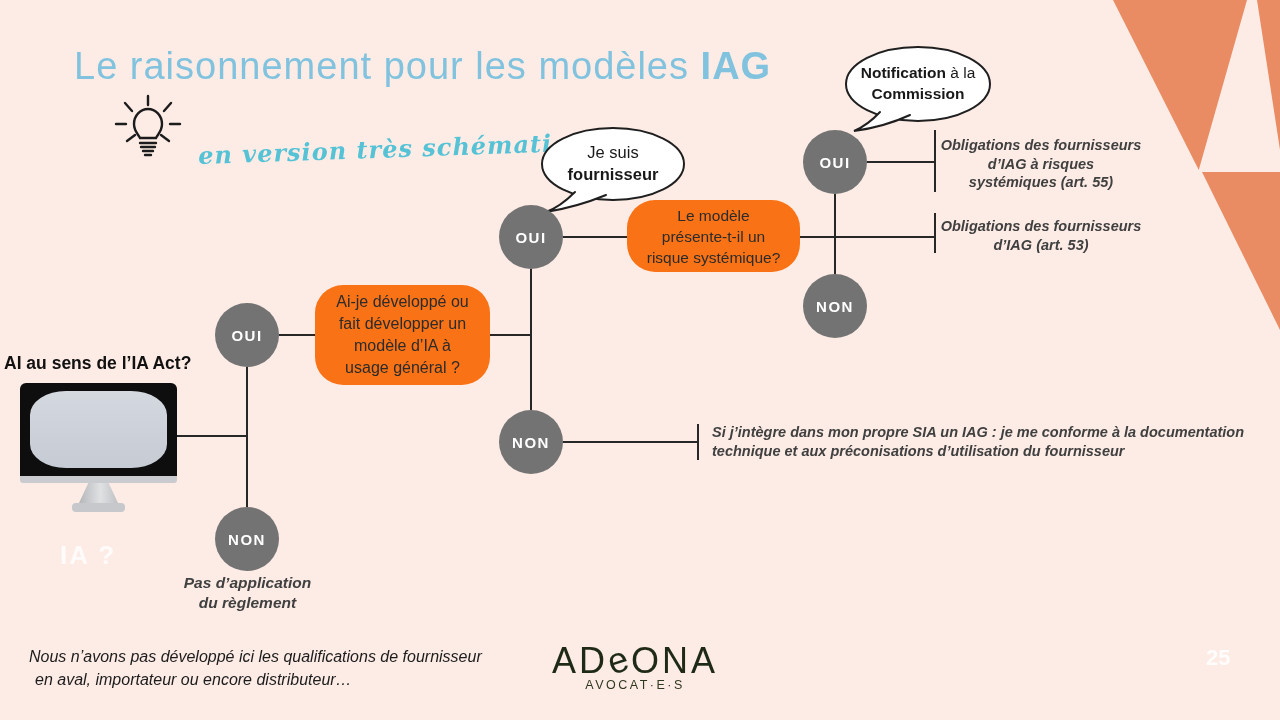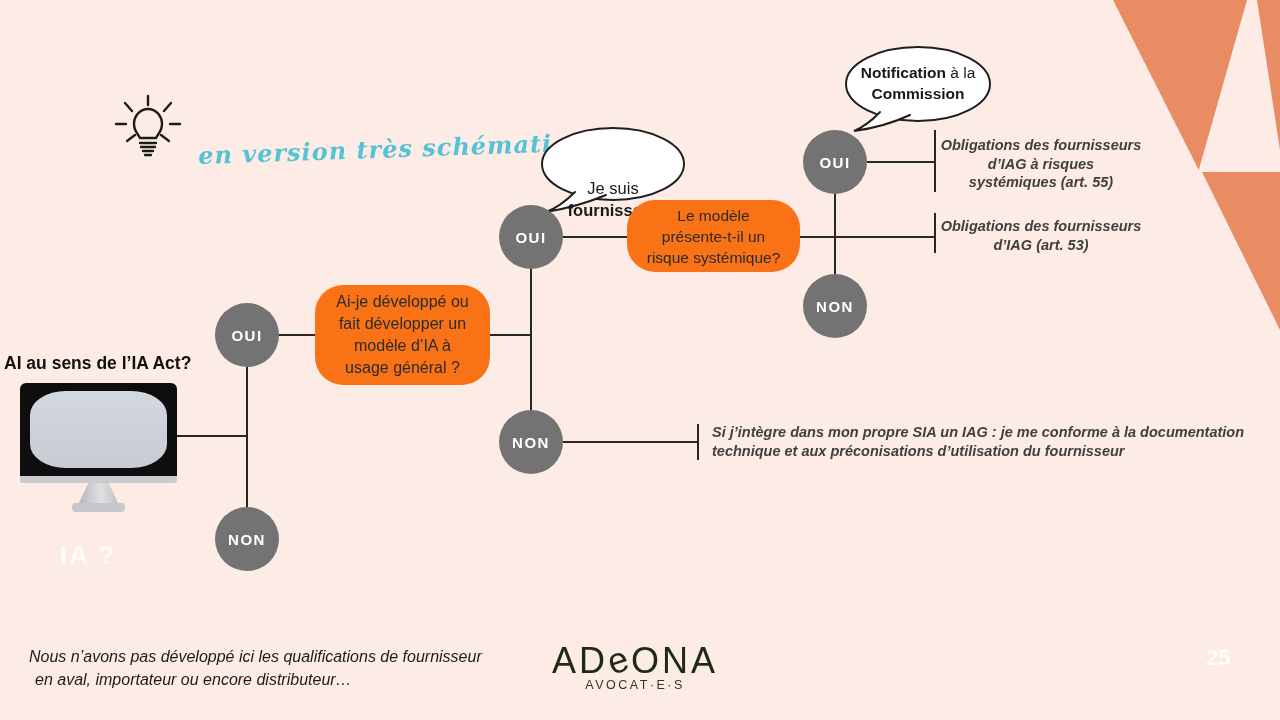--- a/index.html
+++ b/index.html
@@ -42,21 +42,21 @@
   
   .outcome{position:absolute;font-weight:700;color:#404040;font-style:italic;}
   #art55{left:936px;top:136px;width:210px;text-align:center;font-size:14.5px;line-height:18.5px;}
   #art53{left:936px;top:217px;width:210px;text-align:center;font-size:14.5px;line-height:18.5px;}
   #integration{left:712px;top:423px;font-size:14.5px;line-height:19px;}
   #noapp{left:175px;top:573px;width:145px;text-align:center;font-size:15.5px;line-height:20px;}
   #start-label{left:4px;top:353px;font-size:17.5px;font-weight:700;color:#111;}
 
   
   .bubble-text{position:absolute;text-align:center;color:#191919;}
-  #bubble1-text{left:541px;top:141px;width:144px;font-size:16.5px;line-height:22px;margin-top:36px;}
+  #bubble1-text{left:541px;top:141px;width:144px;font-size:16.5px;line-height:22px;}
   #bubble2-text{left:846px;top:62px;width:144px;font-size:15.5px;line-height:21px;}
   .bubble-text .bold{font-weight:700;}
 
   
   #monitor-frame{left:20px;top:383px;width:157px;height:93px;background:#0e0e0e;border-radius:6px 6px 0 0;}
   #monitor-screen{left:30px;top:391px;width:137px;height:77px;border-radius:36px/24px;
     background:linear-gradient(180deg,#d4d8df 0%,#c6cbd4 100%);}
   #monitor-strip{left:20px;top:476px;width:157px;height:7px;background:#c9cbce;border-radius:0 0 3px 3px;}
   #monitor-neck{left:79px;top:483px;width:39px;height:20px;clip-path:polygon(24% 0,76% 0,100% 100%,0 100%);
     background:linear-gradient(90deg,#b4b6b9,#e0e1e3 55%,#bfc1c4);}
@@ -79,20 +79,21 @@
 </style>
 </head>
 <body>
 
 <div id="slide">
 
   <div class="tri" id="tri1"></div>
   <div class="tri" id="tri2"></div>
   <div class="tri" id="tri3"></div>
 
+  <div class="abs" id="title"><span>Le raisonnement pour les modèles </span><b>IAG</b></div>
   <div class="abs" id="subtitle">en version très schématique</div>
 
   <svg width="90" height="90" style="left:103px;top:86px;" viewBox="0 0 90 90">
     <g stroke="#1c1c1c" stroke-width="2.4" fill="none" stroke-linecap="round">
       <path d="M31 38 a14 15 0 1 1 28 0 c0 7 -4 10 -6 14 l-16 0 c-2 -4 -6 -7 -6 -14 Z"></path>
       <line x1="37" y1="57" x2="53" y2="57"></line>
       <line x1="38" y1="61" x2="52" y2="61"></line>
       <line x1="40" y1="65" x2="50" y2="65"></line>
       <line x1="42" y1="69" x2="48" y2="69"></line>
       <line x1="45" y1="10" x2="45" y2="19"></line>
@@ -157,20 +158,22 @@
   <div class="abs" id="start-label">AI au sens de l’IA Act?</div>
   <div>
     <div class="abs" id="monitor-frame"></div>
     <div class="abs" id="monitor-screen"></div>
     <div class="abs" id="monitor-strip"></div>
     <div class="abs" id="monitor-neck"></div>
     <div class="abs" id="monitor-base"></div>
   </div>
   <div class="abs" id="watermark-ia">IA ?</div>
 
+  <div class="outcome pre" id="noapp">Pas d’application
+du règlement</div>
   <div class="outcome pre" id="art55">Obligations des fournisseurs
 d’IAG à risques
 systémiques (art. 55)</div>
   <div class="outcome pre" id="art53">Obligations des fournisseurs
 d’IAG (art. 53)</div>
   <div class="outcome pre" id="integration">Si j’intègre dans mon propre SIA un IAG : je me conforme à la documentation
 technique et aux préconisations d’utilisation du fournisseur</div>
 
   <div class="footnote" id="note1">Nous n’avons pas développé ici les qualifications de fournisseur</div>
   <div class="footnote" id="note2">en aval, importateur ou encore distributeur…</div>

